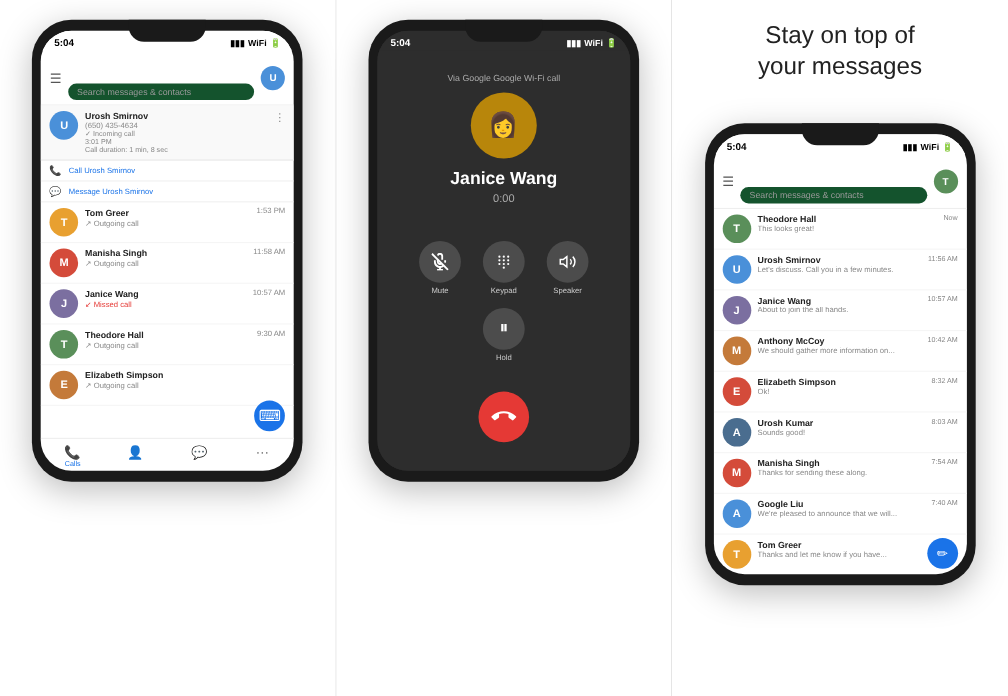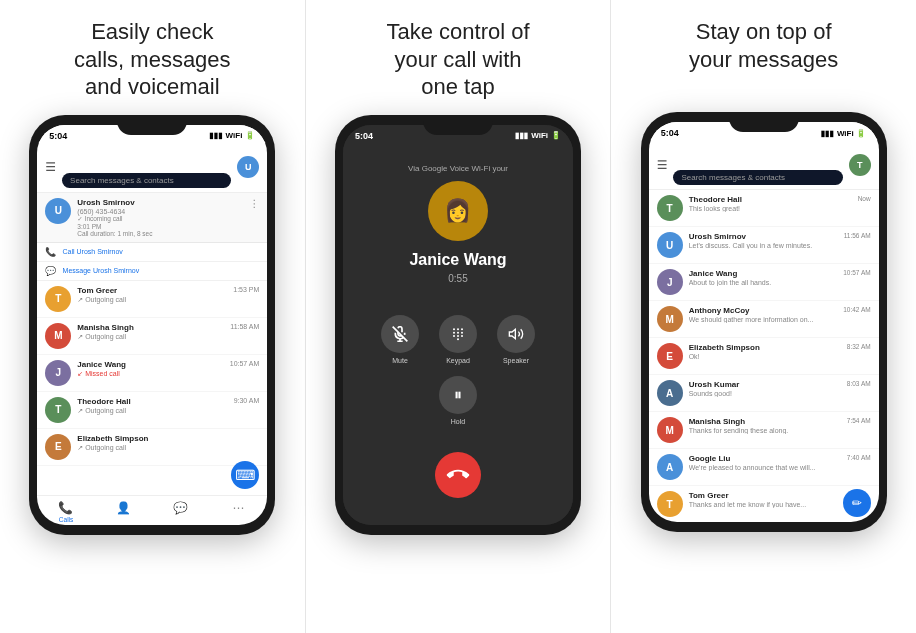--- a/index.html
+++ b/index.html
@@ -81,21 +81,21 @@
     .search-bar {
       display: flex;
       align-items: center;
       padding: 4px 8px;
       border-bottom: 1px solid #eee;
       flex-shrink: 0;
     }
     .hamburger { font-size: 12px; color: #555; margin-right: 6px; }
     .search-input-fake {
       flex: 1;
-      background: #0f172a;
+      background: #14532d;
       border-radius: 20px;
       padding: 3px 8px;
       font-size: 8px;
       color: #999;
       margin-top: 26px;
     }
     .avatar-circle {
       width: 22px;
       height: 22px;
       border-radius: 50%;
@@ -296,21 +296,20 @@
       font-size: 12px;
       position: absolute;
       bottom: 40px;
       right: 16px;
     }
   </style>
 </head>
 <body>
 
 <div class="panel">
-  <div class="panel-title">Easily check<br>calls, messages<br>and voicemail</div>
   <div class="phone" style="position:relative;">
     <div class="phone-notch"></div>
     <div class="phone-screen">
 
       <div class="status-bar">
         <span>5:04</span>
         <div class="status-icons">
           <span>▮▮▮</span>
             <span>WiFi</span>
             <span>🔋</span>
@@ -401,40 +400,39 @@
         </div>
         <div class="nav-item">
           <span class="nav-icon">⋯</span>
         </div>
       </div>
     </div>
   </div>
 </div>
 
 <div class="panel">
-  <div class="panel-title">Take control of<br>your call with<br>one tap</div>
   <div class="phone phone-dark">
     <div class="phone-notch"></div>
     <div class="phone-screen">
 
       <div class="status-bar" style="background:#2d2d2d;color:#fff;">
         <span>5:04</span>
         <div class="status-icons">
           <span>▮▮▮</span>
             <span>WiFi</span>
             <span>🔋</span>
         </div>
       </div>
 
       <div class="call-screen">
         <div style="flex:1;"></div>
-        <div class="call-via">Via Google Voice Wi-Fi your</div>
+        <div class="call-via">Via Google Google Wi-Fi call</div>
         <div class="call-avatar">👩</div>
         <div class="call-name">Janice Wang</div>
-        <div class="call-duration">0:55</div>
+        <div class="call-duration">0:00</div>
         <div style="flex:1;"></div>
 
         <div class="call-buttons">
           <div class="call-btn">
             <div class="call-btn-circle">
               <svg width="16" height="16" viewBox="0 0 24 24" fill="none" stroke="white" stroke-width="2.5">
                 <line x1="1" y1="1" x2="23" y2="23"></line>
                 <path d="M9 9v3a3 3 0 005.12 2.12M15 9.34V4a3 3 0 00-5.94-.6"></path>
                 <path d="M17 16.95A7 7 0 015 12v-2m14 0v2a7 7 0 01-.11 1.23"></path>
                 <line x1="12" y1="19" x2="12" y2="23"></line>

